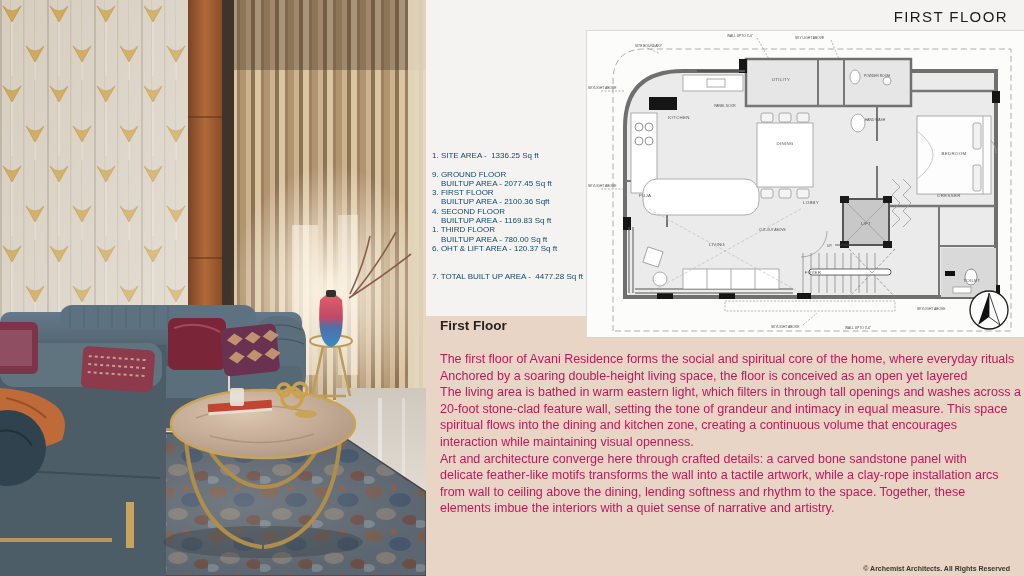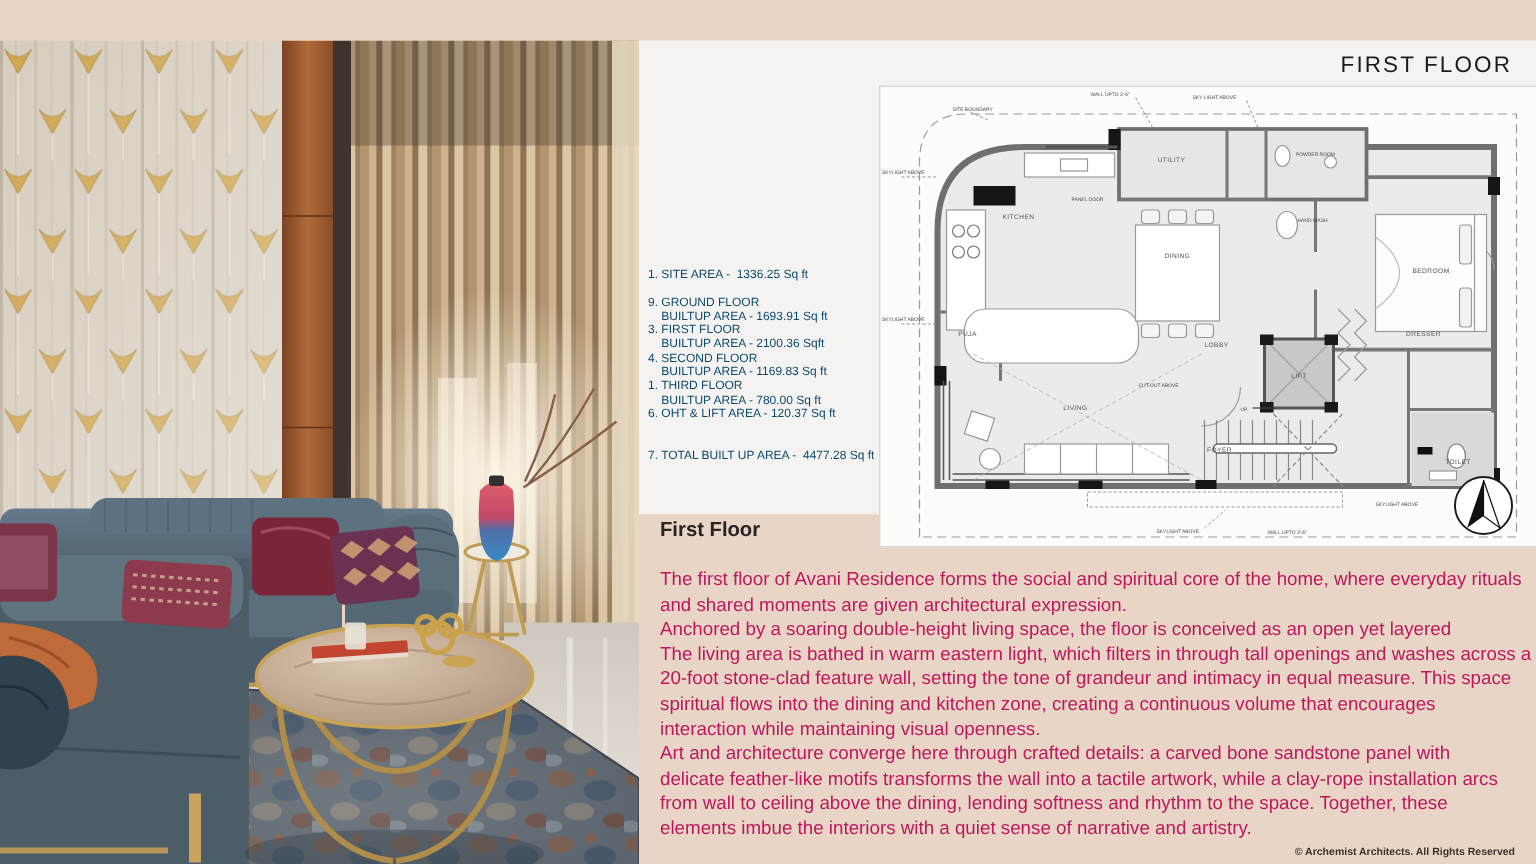--- a/index.html
+++ b/index.html
@@ -1,18 +1,18 @@
 <!DOCTYPE html>
 <html><head>
 <meta charset="utf-8">
 <style>
   html,body{margin:0;padding:0;}
   body{width:1024px;height:576px;position:relative;overflow:hidden;
        font-family:"Liberation Sans",sans-serif;background:#e8d5c5;}
-  .abs{position:absolute;margin-top:27px;}
+  .abs{position:absolute;}
 
   
   #top-white{left:426px;top:0;width:598px;height:316px;background:#f4f3f1;}
   #beige-panel{left:426px;top:316px;width:598px;height:260px;background:#e8d5c5;}
   #photo{left:0;top:0;width:426px;height:576px;}
   #plan-panel{left:586px;top:30px;width:438px;height:308px;background:#fcfcfb;
               border-left:1px solid #ddd9d4;border-top:1px solid #ddd9d4;border-bottom:1px solid #d8d2ca;box-sizing:border-box;}
   #page-title{top:8px;right:16px;font-size:15px;font-weight:500;letter-spacing:1.4px;color:#1d1c1b;}
 
   
@@ -211,21 +211,21 @@
 <div id="top-white" class="abs"></div>
 <div id="beige-panel" class="abs"></div>
 
 <div id="page-title" class="abs">FIRST FLOOR</div>
 
 <div id="area-statement" class="abs">
 
 <div class="area-line">1. SITE AREA -  1336.25 Sq ft</div>
     <div class="area-line"> </div>
     <div class="area-line">9. GROUND FLOOR</div>
-    <div class="area-line">    BUILTUP AREA - 1693.91 Sq ft</div>
+    <div class="area-line">    BUILTUP AREA - 2077.45 Sq ft</div>
     <div class="area-line">3. FIRST FLOOR</div>
     <div class="area-line">    BUILTUP AREA - 2100.36 Sqft</div>
     <div class="area-line">4. SECOND FLOOR</div>
     <div class="area-line">    BUILTUP AREA - 1169.83 Sq ft</div>
     <div class="area-line">1. THIRD FLOOR</div>
     <div class="area-line">    BUILTUP AREA - 780.00 Sq ft</div>
     <div class="area-line">6. OHT &amp; LIFT AREA - 120.37 Sq ft</div>
     <div class="area-line"> </div>
     <div class="area-line"> </div>
     <div class="area-line">7. TOTAL BUILT UP AREA -  4477.28 Sq ft</div>
@@ -379,21 +379,20 @@
     <path d="M0,-17 L-11,15 L0,7 Z" fill="#111"></path>
     <path d="M0,-17 L11,15 L0,7 Z" fill="#fff" stroke="#111" stroke-width="0.8"></path>
   </g>
 </svg>
 </div>
 
 <div id="desc-heading" class="abs">First Floor</div>
 <div id="description" class="abs">
 
 <div class="desc-line">The first floor of Avani Residence forms the social and spiritual core of the home, where everyday rituals</div>
-    <div class="desc-line">and shared moments are given architectural expression.</div>
     <div class="desc-line">Anchored by a soaring double-height living space, the floor is conceived as an open yet layered</div>
     <div class="desc-line">The living area is bathed in warm eastern light, which filters in through tall openings and washes across a</div>
     <div class="desc-line">20-foot stone-clad feature wall, setting the tone of grandeur and intimacy in equal measure. This space</div>
     <div class="desc-line">spiritual flows into the dining and kitchen zone, creating a continuous volume that encourages</div>
     <div class="desc-line">interaction while maintaining visual openness.</div>
     <div class="desc-line">Art and architecture converge here through crafted details: a carved bone sandstone panel with</div>
     <div class="desc-line">delicate feather-like motifs transforms the wall into a tactile artwork, while a clay-rope installation arcs</div>
     <div class="desc-line">from wall to ceiling above the dining, lending softness and rhythm to the space. Together, these</div>
     <div class="desc-line">elements imbue the interiors with a quiet sense of narrative and artistry.</div>
   </div>

